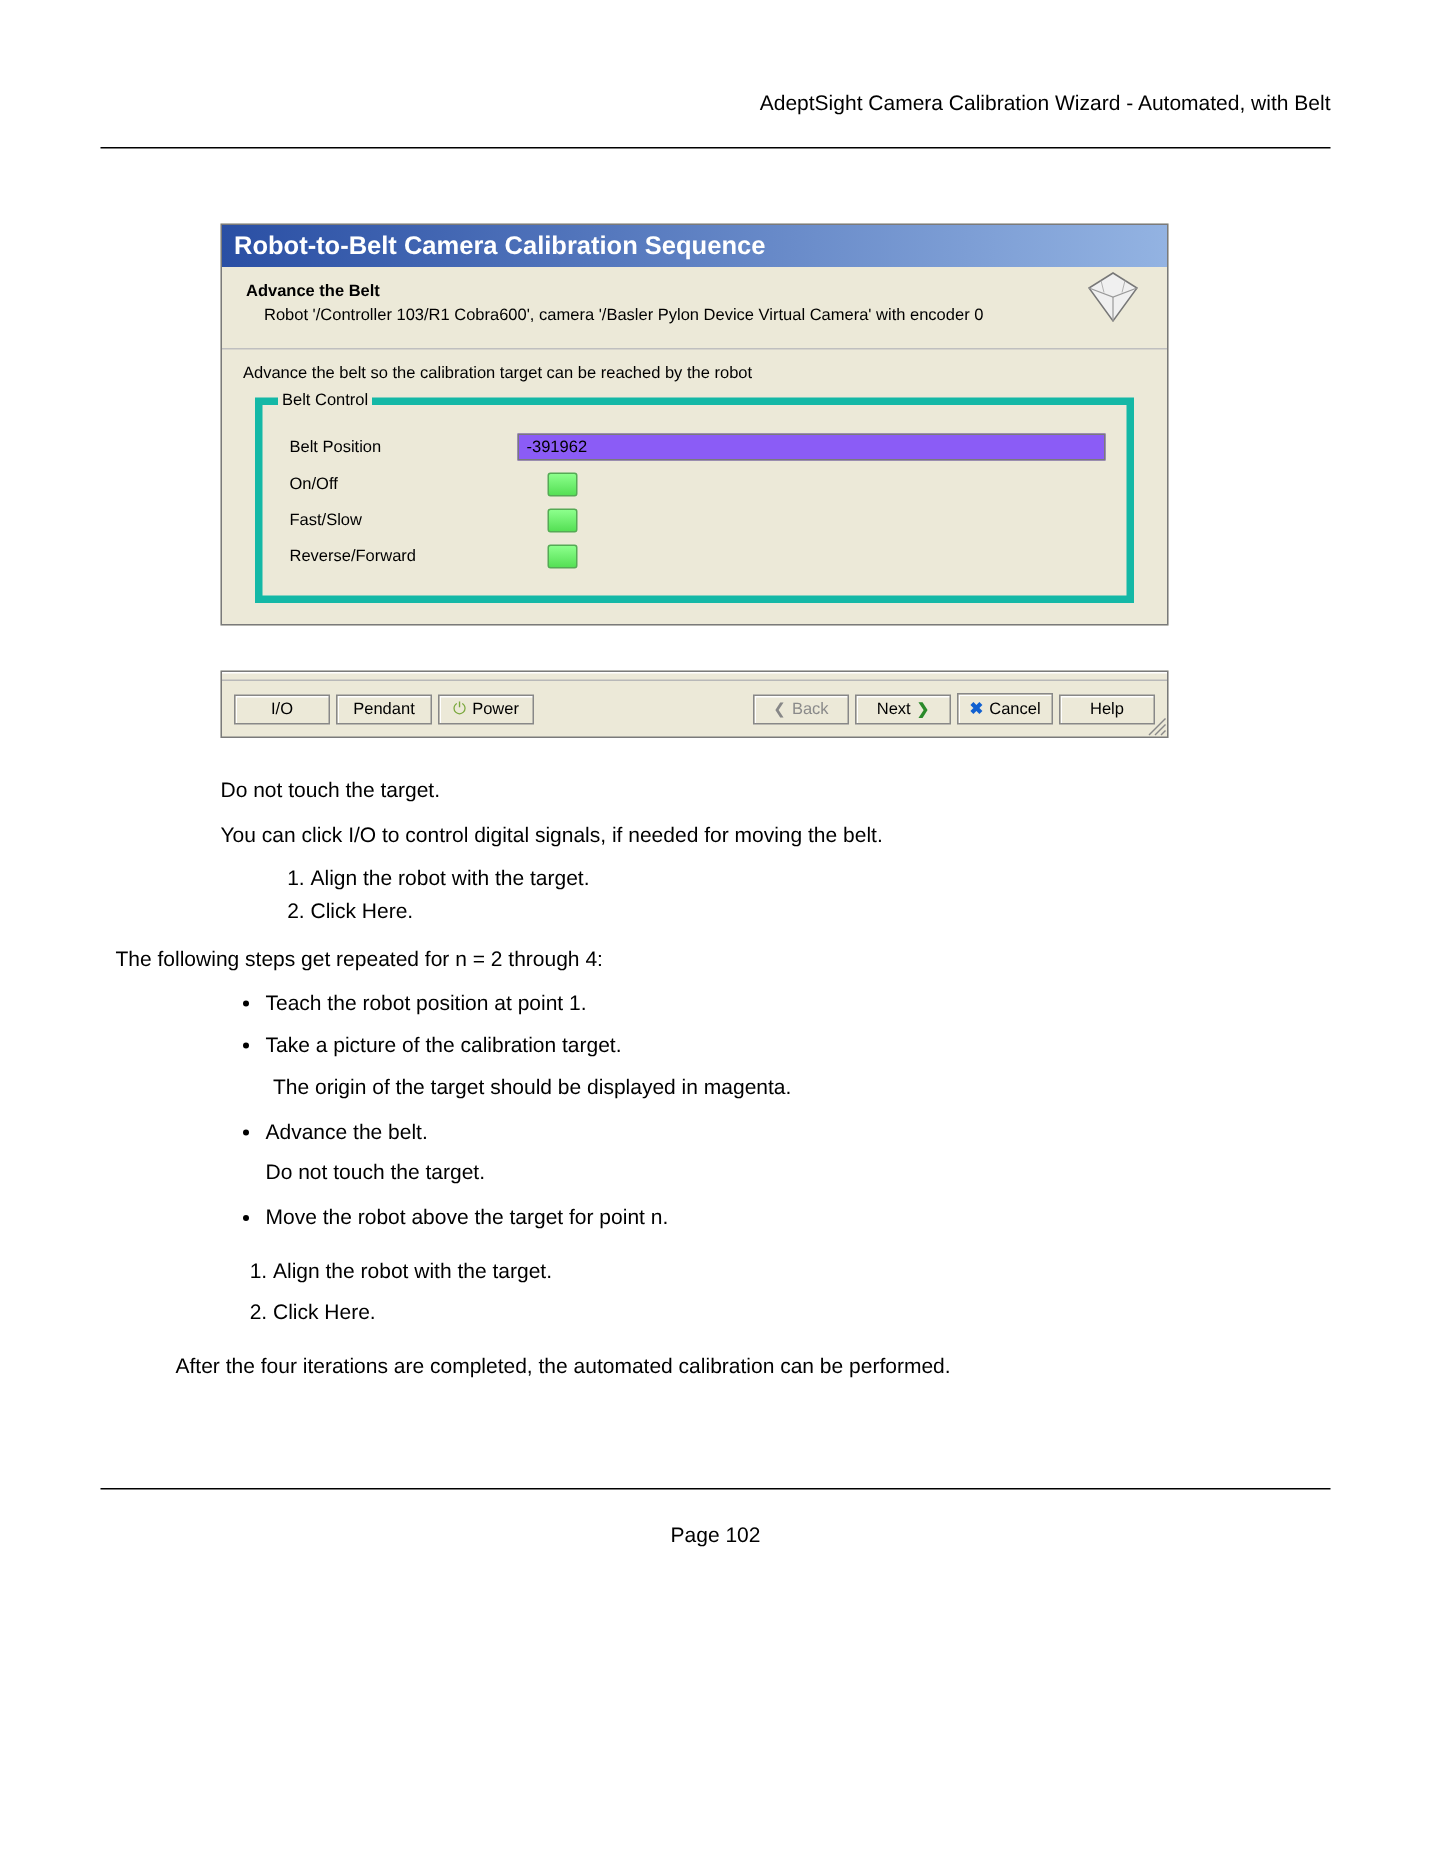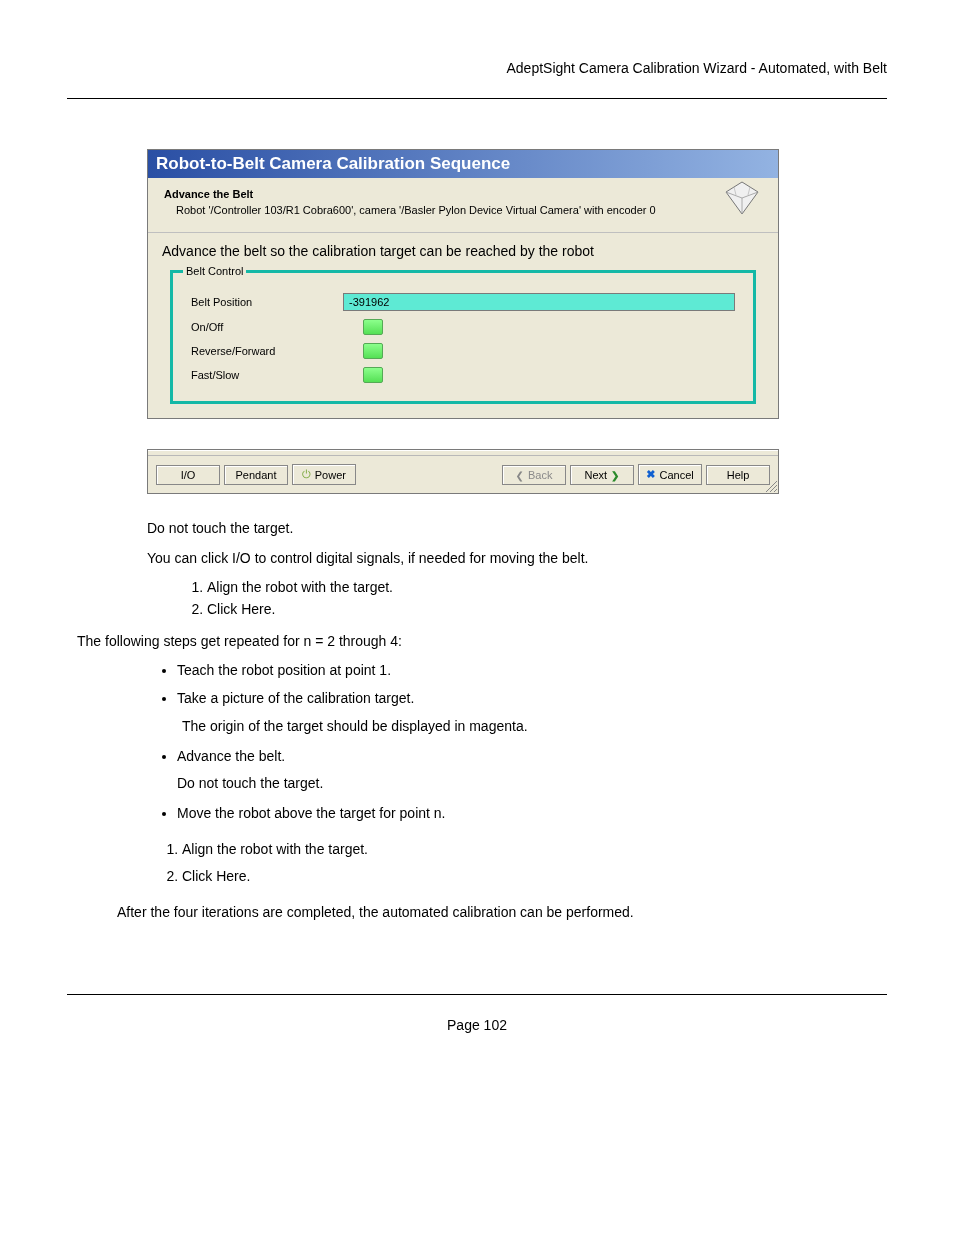--- a/index.html
+++ b/index.html
@@ -56,25 +56,25 @@
     float: right;
     margin-top: -10px;
     margin-right: 2px;
   }
   .diamond-icon svg { width: 40px; height: 40px; }
   .sep {
     border-top: 1px solid #bfbfbf;
     margin: 10px -14px 10px -14px;
   }
   .instruction {
-    font-size: 14px;
+    font-size: 11px;
     margin: 6px 2px 6px 0;
   }
   fieldset.belt {
-    border: 3px solid #14b8a6;
+    border: 5px solid #14b8a6;
     font-size: 11px;
     margin: 4px 8px 8px 8px;
     padding: 8px 10px 10px 10px;
   }
   fieldset.belt legend {
     font-size: 11px;
     padding: 0 3px;
   }
   .row {
     display: flex;
@@ -84,21 +84,21 @@
   .row .lbl {
     width: 152px;
     margin-left: 8px;
     font-size: 11px;
   }
   .row .val input[type="text"] {
     width: 380px;
     font-size: 11px;
     font-family: Tahoma, sans-serif;
     border: 1px solid #7a7a7a;
-    background: #5eead4;
+    background: #8b5cf6;
     padding: 2px 5px;
   }
   .led {
     width: 18px;
     height: 14px;
     background: linear-gradient(to bottom, #8cff8c, #55e055);
     border: 1px solid #55aa55;
     border-radius: 2px;
     margin-left: 20px;
   }
@@ -207,25 +207,25 @@
         <legend>Belt Control</legend>
         <div class="row">
           <div class="lbl">Belt Position</div>
           <div class="val"><input type="text" value="-391962" style=""></div>
         </div>
         <div class="row">
           <div class="lbl">On/Off</div>
           <div class="led"></div>
         </div>
         <div class="row">
+          <div class="lbl">Fast/Slow</div>
+          <div class="led"></div>
+        </div>
+        <div class="row">
           <div class="lbl">Reverse/Forward</div>
-          <div class="led"></div>
-        </div>
-        <div class="row">
-          <div class="lbl">Fast/Slow</div>
           <div class="led"></div>
         </div>
       </fieldset>
     </div>
   </div>
 
   <div class="screenshot-bottom">
     <div class="toolbar-sep"></div>
     <div class="btnbar">
       <div class="btn">

